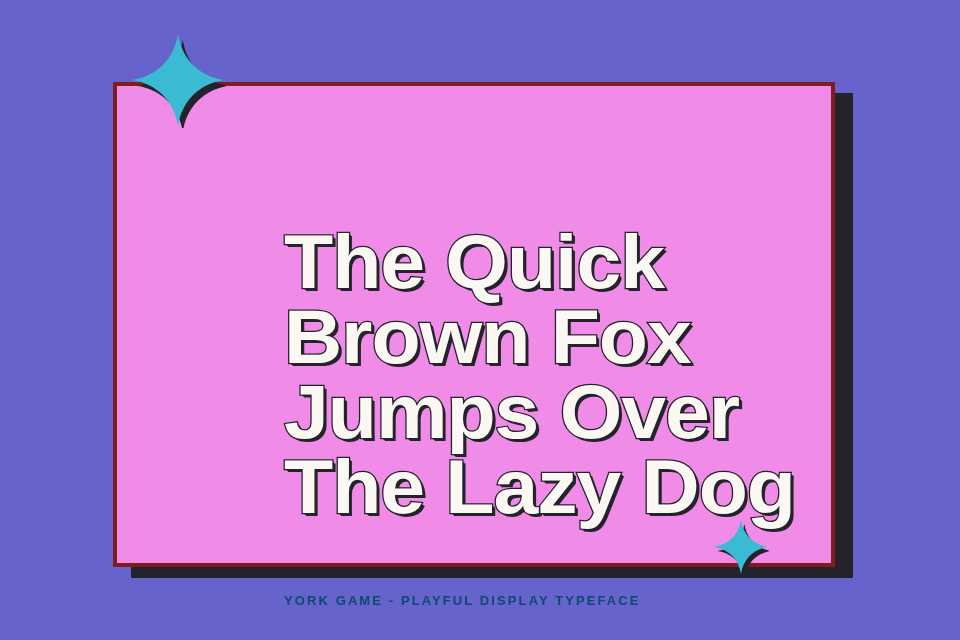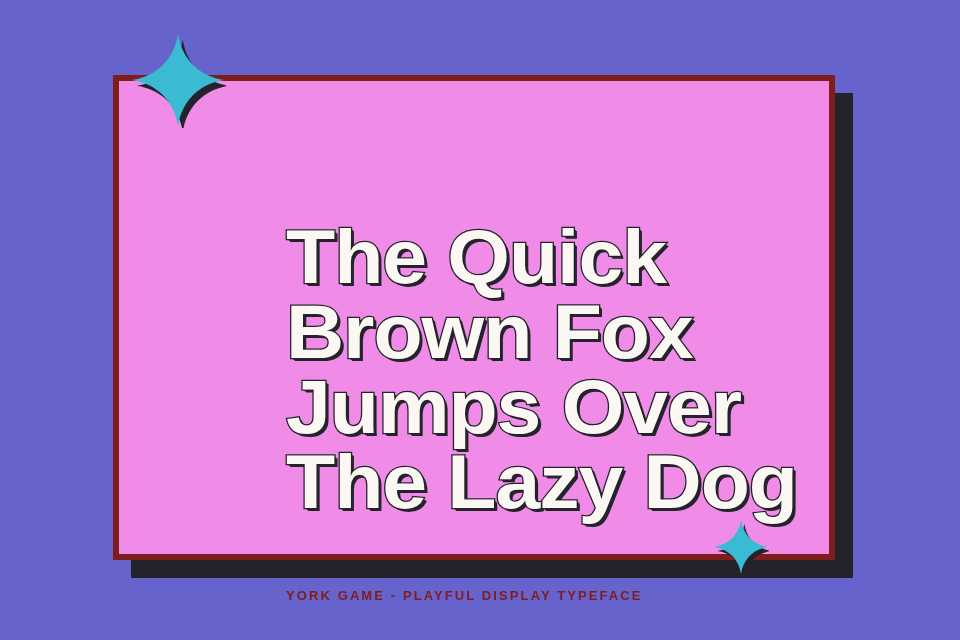--- a/index.html
+++ b/index.html
@@ -23,25 +23,25 @@
     top: 93px;
     width: 722px;
     height: 485px;
     background: #24222B;
   }
 
   
   #card {
     position: absolute;
     left: 113px;
-    top: 75px;
+    top: 82px;
     width: 722px;
     height: 485px;
     background: #F08CE8;
-    border: 6px solid #7f1d1d;
+    border: 4px solid #7f1d1d;
     box-sizing: border-box;
   }
 
   
   .sparkle {
     position: absolute;
   }
   .sparkle svg { display: block; }
 
   #sparkle-top-left {
@@ -86,21 +86,21 @@
   
   #caption {
     position: absolute;
     left: 167px;
     top: 507px;
     font-family: "Liberation Sans", sans-serif;
     font-weight: 700;
     font-size: 13px;
     line-height: 16px;
     letter-spacing: 2.1px;
-    color: #7f1d1d;
+    color: #0c4a6e;
     white-space: nowrap;
     margin: 0;
   }
 </style>
 </head>
 <body>
 
 <div id="stage">
 
   <div id="card-shadow"></div>

